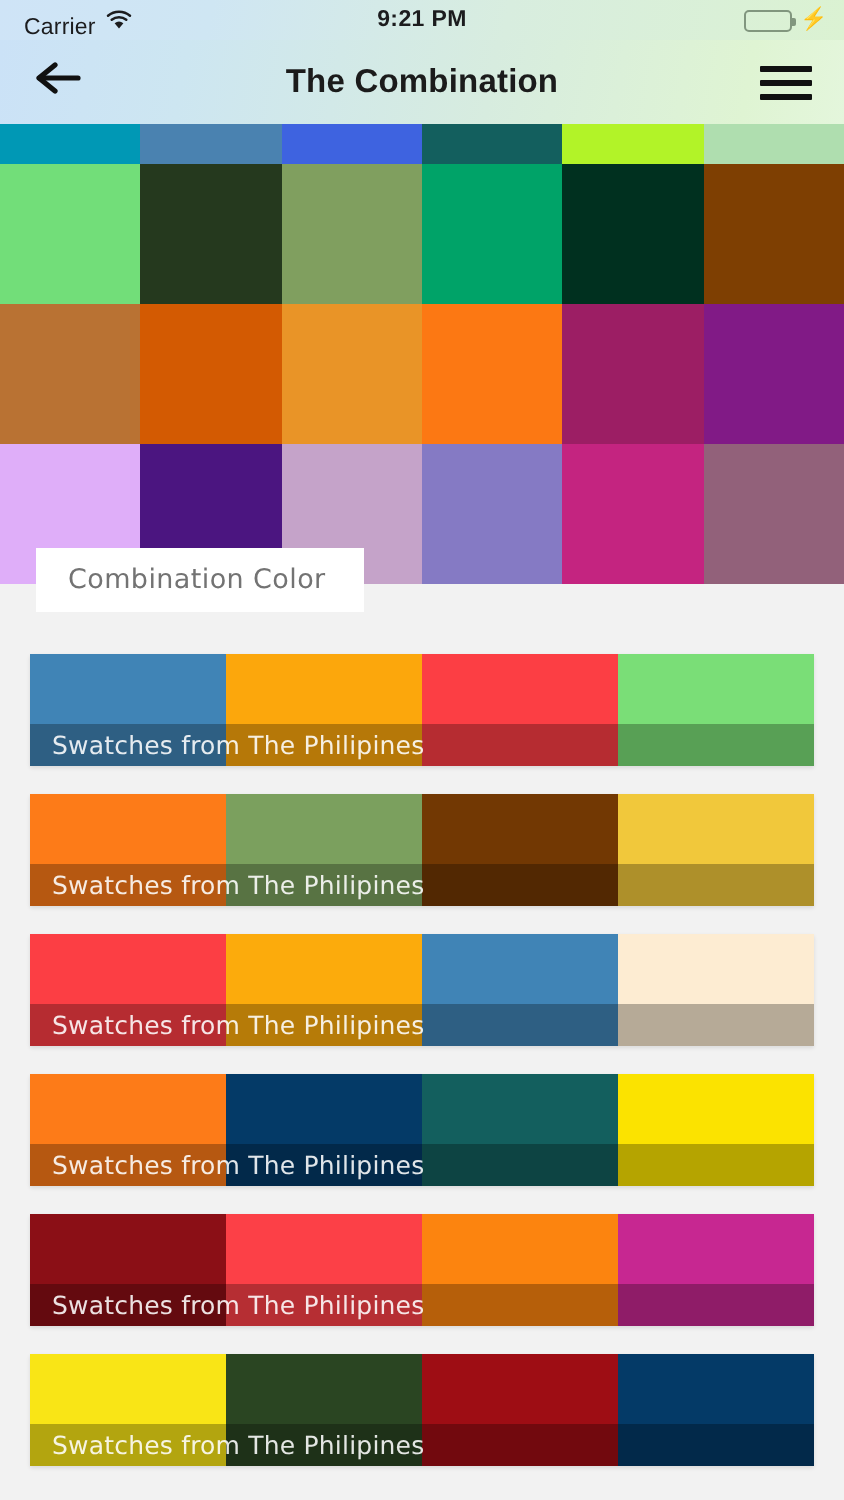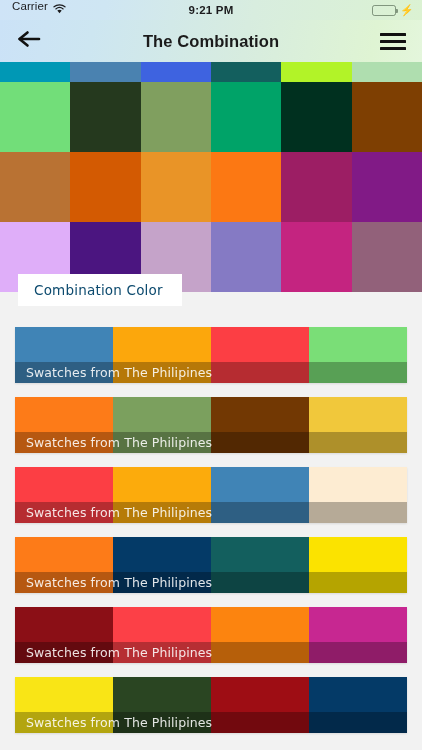--- a/index.html
+++ b/index.html
@@ -15,21 +15,21 @@
   .statusbar{
     position:relative;
     height:20px;
     width:422px;
     display:flex;
     align-items:center;
     background:linear-gradient(100deg,#cfe4f7 0%,#cfe6f3 25%,#d8eddf 60%,#dbf2d2 100%);
   }
   .sb-left{
     position:absolute;left:12px;top:0;height:20px;
-    display:flex;align-items:flex-start;gap:5px;
+    display:flex;align-items:flex-end;gap:5px;
   }
   .sb-carrier{font-size:11.5px;color:#1c1c1e;letter-spacing:.1px;}
   .wifi{display:block;}
   .sb-time{
     position:absolute;left:0;right:0;top:0;height:20px;
     display:flex;align-items:center;justify-content:center;
     font-size:11.5px;font-weight:bold;color:#1c1c1e;letter-spacing:.2px;
   }
   .sb-right{
     position:absolute;right:8px;top:0;height:20px;
@@ -79,21 +79,21 @@
 
   
   .combo-card{
     position:absolute;left:18px;top:274px;
     width:164px;height:32px;background:#ffffff;
     display:flex;align-items:center;
     box-shadow:0 0 0 0 rgba(0,0,0,0);
     z-index:5;
   }
   .combo-label{
-    margin-left:16px;font-size:13.5px;color:#0c4a6e;
+    margin-left:16px;font-size:13.5px;color:#737373;
     font-family:"DejaVu Sans", sans-serif;letter-spacing:.2px;
   }
 
   
   .swatch-list{
     position:absolute;left:0;top:313px;width:422px;
   }
   .swatch-row{
     position:relative;
     margin:14px 15px 0 15px;

